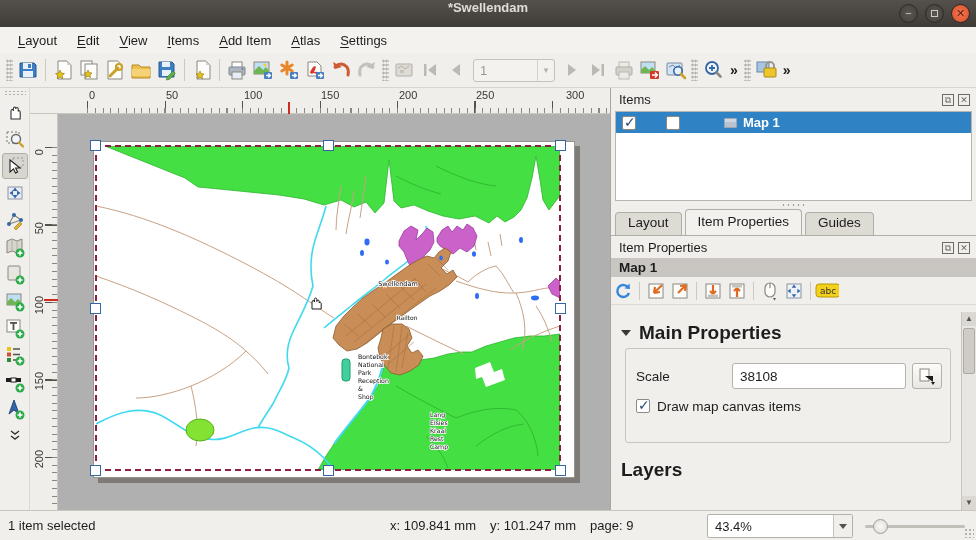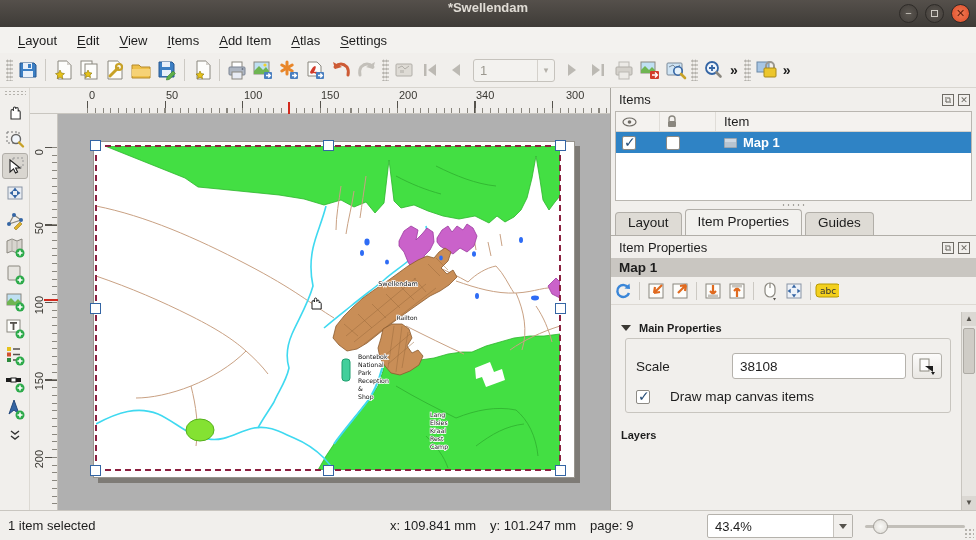--- a/index.html
+++ b/index.html
@@ -89,37 +89,37 @@
   .map1bar { background:#c9c6c1; font-weight:bold; padding:2px 8px; margin-top:1px; font-size:13.5px; }
   .ptoolbar { display:flex; align-items:center; height:28px; padding-left:0; border-bottom:1px solid #ddd9d3; }
   .pbtn { width:24px; height:24px; display:flex; align-items:center; justify-content:center; flex:0 0 auto; }
   .psep { width:1px; height:18px; background:#ccc9c3; margin:0 4px; }
 
   .props-scroll { position:absolute; left:0; right:15px; top:224px; bottom:0; overflow:hidden; padding-top:8px; }
   .scrollbar { position:absolute; right:0; top:224px; bottom:0; width:15px; background:#e8e6e2; border-left:1px solid #c8c5bf; }
   .sb-btn { position:absolute; left:0; width:14px; height:14px; background:#dbd8d3; color:#55524c; font-size:8px; text-align:center; line-height:14px; }
   .sb-thumb { position:absolute; left:1px; top:16px; width:12px; height:46px; background:#cfccc6; border:1px solid #aeaba5; border-radius:2px; }
 
-  .sect-header { display:flex; align-items:center; padding:2px 8px 4px 10px; font-weight:bold; font-size:11px; }
+  .sect-header { display:flex; align-items:center; padding:2px 8px 4px 10px; font-weight:bold; font-size:19px; }
   .tri { width:0; height:0; border-left:5px solid transparent; border-right:5px solid transparent; border-top:6px solid #3a3833; margin-right:8px; }
-  .groupbox { border:1px solid #c8c5bf; border-radius:3px; margin:0 10px 0 14px; padding:14px 8px 8px 10px; }
+  .groupbox { border:1px solid #c8c5bf; border-radius:3px; margin:0 10px 0 14px; padding:14px 8px 28px 10px; }
   .prow { display:flex; align-items:center; margin-bottom:10px; }
   .plabel { width:96px; font-size:13.5px; }
   .pfield { flex:1; height:26px; background:#fff; border:1px solid #b5b2ac; border-radius:3px; display:flex; align-items:center; padding-left:7px; font-size:13.5px; }
   .spin { padding-left:7px; }
   .spin .arrows { margin-left:auto; width:16px; height:100%; border-left:1px solid #d4d1cb; display:flex; flex-direction:column; align-items:center; justify-content:center; gap:3px; }
   .spin .arrows i { width:0; height:0; border-left:4px solid transparent; border-right:4px solid transparent; }
   .spin .arrows .up { border-bottom:5px solid #55524c; }
   .spin .arrows .dn { border-top:5px solid #55524c; }
   .combo { background:linear-gradient(#fcfbfa,#efedea); }
   .combo .dd { margin-left:auto; width:18px; display:flex; align-items:center; justify-content:center; }
   .combo .dd i { width:0; height:0; border-left:4px solid transparent; border-right:4px solid transparent; border-top:5px solid #55524c; }
   .ddbtn { width:30px; height:26px; margin-left:6px; background:linear-gradient(#fcfbfa,#e9e7e3); border:1px solid #b5b2ac; border-radius:3px;
     display:flex; align-items:center; justify-content:center; flex:0 0 auto; }
-  .chkrow { display:flex; align-items:flex-end; gap:20px; margin-top:2px; font-size:13.5px; }
+  .chkrow { display:flex; align-items:flex-start; gap:7px; margin-top:2px; font-size:13.5px; }
 
   
   .statusbar { position:absolute; left:0; bottom:0; right:0; height:30px; background:#f1efec; border-top:1px solid #c9c6c0; font-size:13px; }
   .st-left { position:absolute; left:8px; top:7px; }
   .st-coords { position:absolute; left:390px; top:7px; display:flex; gap:14px; }
   .zoom-combo { position:absolute; left:707px; top:3px; width:146px; height:24px; background:#fff; border:1px solid #b5b2ac; border-radius:2px; display:flex; align-items:center; }
   .zoom-combo .val { flex:1; padding-left:7px; }
   .zoom-combo .dd { width:19px; height:100%; border-left:1px solid #c6c3bd; background:#f1efec; display:flex; align-items:center; justify-content:center; }
   .zoom-combo .dd i { width:0; height:0; border-left:4px solid transparent; border-right:4px solid transparent; border-top:5px solid #55524c; }
   .zoom-slider { position:absolute; left:865px; top:14px; width:100px; height:3px; background:#c2bfb9; border-radius:2px; }
@@ -440,21 +440,21 @@
       </div>
     </div>
 
     <div class="corner"></div>
     <div class="hruler">
       <span class="rlabel" style="left:59px">0</span>
       <span class="rlabel" style="left:136px">50</span>
       <span class="rlabel" style="left:214px">100</span>
       <span class="rlabel" style="left:291px">150</span>
       <span class="rlabel" style="left:369px">200</span>
-      <span class="rlabel" style="left:446px">340</span>
+      <span class="rlabel" style="left:446px">250</span>
       <span class="rlabel" style="left:536px">300</span>
       <div class="hmark"></div>
     </div>
     <div class="vruler">
       <span class="rlabel" style="top:35px">0</span>
       <span class="rlabel" style="top:108px">50</span>
       <span class="rlabel" style="top:182px">100</span>
       <span class="rlabel" style="top:258px">150</span>
       <span class="rlabel" style="top:336px">200</span>
       <div class="vmark"></div>
@@ -590,35 +590,20 @@
       </div>
     </div>
 
     <div class="rpanel">
       <div class="panel-titlerow">
         <div class="panel-title">Items</div>
         <div class="mini-ic">⧉</div>
         <div class="mini-ic">✕</div>
       </div>
       <div class="items-table">
-        <div class="it-header">
-          <div class="it-c1">
-            <svg width="15" height="10">
-                <ellipse cx="7.5" cy="5" rx="6.5" ry="4" fill="none" stroke="#6e6b65" stroke-width="1.2"></ellipse>
-                <circle cx="7.5" cy="5" r="1.8" fill="#6e6b65"></circle>
-              </svg>
-          </div>
-          <div class="it-c2">
-            <svg width="12" height="13">
-                <path d="M3 6 v-2 a3 3 0 0 1 6 0 v2" fill="none" stroke="#8a877f" stroke-width="1.4"></path>
-                <rect x="2" y="6" width="8" height="6" rx="1" fill="#8a877f"></rect>
-              </svg>
-          </div>
-          <div class="it-c3">Item</div>
-        </div>
         <div class="it-row">
           <div class="it-c1" style="border-right:none">
               <span class="cbx checked"></span>
             </div>
           <div class="it-c2" style="border-right:none">
               <span class="cbx"></span>
             </div>
           <div class="it-c3">
             <svg width="13" height="10" style="margin-right:6px">
                 <rect x="0" y="0" width="13" height="10" fill="#b8c4d0" stroke="#7d8a98"></rect>

